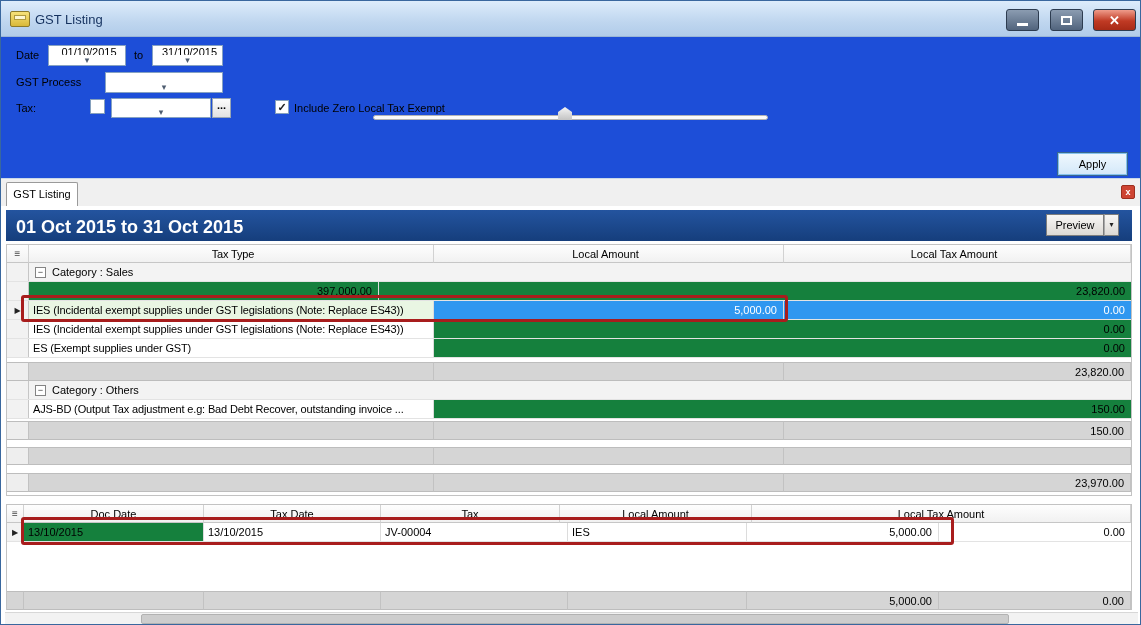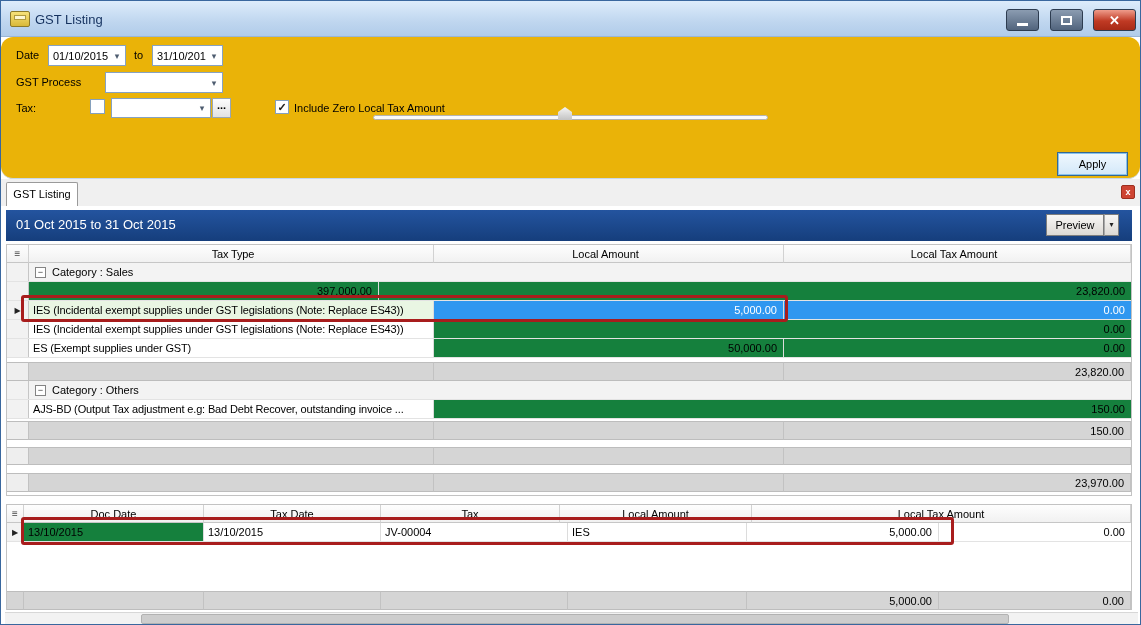--- a/index.html
+++ b/index.html
@@ -22,23 +22,23 @@
   .winbtn { top:8px; height:22px; border:1px solid #2d3c50; border-radius:3px;
     display:flex; align-items:center; justify-content:center; cursor:default; }
   .winbtn.min { left:1005px; width:33px; background:linear-gradient(#8b9cb1,#51647d); }
   .winbtn.max { left:1049px; width:33px; background:linear-gradient(#8b9cb1,#51647d); }
   .winbtn.close { left:1092px; width:43px; background:linear-gradient(#ef9c8b,#c03a24 55%,#a82a16); }
   .glyph-min { width:11px; height:3px; background:#fff; margin-top:9px; }
   .glyph-max { width:11px; height:9px; border:2px solid #fff; background:transparent; }
   .glyph-x { color:#fff; font-weight:bold; font-size:13px; line-height:1; }
 
   
-  .filter-panel { left:0; top:36px; width:100%; height:142px; background:#eab308; border-bottom:1px solid #c9d8e8;border-radius:12px; }
+  .filter-panel { left:0; top:36px; width:100%; height:142px; background:#1d4ed8; border-bottom:1px solid #c9d8e8; }
   .lbl { position:absolute; white-space:nowrap; }
-  .combo { position:absolute; height:21px; background:#fff; border:1px solid #86a2c2; display:flex; align-items:center; }
+  .combo { position:absolute; height:21px; background:#fff; border:1px solid #86a2c2; display:flex; align-items:center;flex-direction:column; }
   .combo-text { flex:1; padding-left:4px; overflow:hidden; white-space:nowrap; }
   .combo-arrow { width:16px; text-align:center; color:#4e5d70; font-size:9px; }
   .checkbox { position:absolute; width:14px; height:14px; background:#fff; border:1px solid #85a0bd;
     display:flex; align-items:center; justify-content:center; font-size:11px; font-weight:bold; color:#222; line-height:1; }
   .dots-btn { position:absolute; width:19px; height:20px; background:linear-gradient(#fdfdfd,#e2e2e2);
     border:1px solid #98a6b5; text-align:center; line-height:13px; font-weight:bold; }
   .slider-track { left:372px; top:78px; width:395px; height:5px; background:#fafafa; border:1px solid #b4b4b4; border-radius:3px; }
   .slider-thumb { left:557px; top:70px; width:14px; height:13px;
     background:linear-gradient(#f5f5f5,#c3c3c3); clip-path:polygon(50% 0,100% 38%,100% 100%,0 100%,0 38%); }
   .apply-btn { left:1056px; top:115px; width:71px; height:24px;
@@ -50,21 +50,21 @@
   .tab-active { position:absolute; left:5px; top:3px; width:72px; height:25px; background:#fff;
     border:1px solid #9a9a9a; border-bottom:none; border-radius:2px 2px 0 0; text-align:center; line-height:22px; }
   .tab-close { position:absolute; left:1120px; top:6px; width:14px; height:14px; background:#ce4432;
     border:1px solid #9c2f1f; border-radius:2px; color:#fff; font-size:9px; font-weight:bold;
     text-align:center; line-height:12px; }
   .content { left:0; top:205px; width:100%; height:420px; background:#fff; }
 
   
   .report-header { left:5px; top:209px; width:1126px; height:31px;
     background:linear-gradient(#24549f,#153e7c); color:#fff; }
-  .report-title { position:absolute; left:10px; top:7px; font-size:13px; font-weight:normal; }
+  .report-title { position:absolute; left:10px; top:7px; font-size:18px; font-weight:bold; }
   .preview-btn { position:absolute; left:1040px; top:4px; width:58px; height:22px;
     background:linear-gradient(#f8f7f5,#dcd9d4); border:1px solid #7d7d7d; color:#000;
     text-align:center; line-height:20px; }
   .preview-arrow { position:absolute; left:1098px; top:4px; width:15px; height:22px;
     background:linear-gradient(#f8f7f5,#dcd9d4); border:1px solid #7d7d7d; border-left:1px solid #a9a9a9;
     color:#222; text-align:center; line-height:20px; font-size:8px; }
 
   
   .grid { background:#fff; border:1px solid #c3c3c3; }
   .main-grid { left:5px; top:243px; width:1126px; height:252px; }
@@ -146,21 +146,21 @@
   <span class="lbl" style="left:15px;top:65px;">Tax:</span>
   <div class="checkbox" style="left:89px;top:62px;width:15px;height:15px;"></div>
   <div class="combo" style="left:110px;top:61px;width:100px;height:20px;">
     <span class="combo-text"></span>
     <span class="combo-arrow">▾</span>
   </div>
   <div class="dots-btn" style="left:211px;top:61px;">...</div>
   <div class="checkbox" style="left:274px;top:63px;">
       <span>✓</span>
     </div>
-  <span class="lbl" style="left:293px;top:65px;">Include Zero Local Tax Amount</span>
+  <span class="lbl" style="left:293px;top:65px;">Include Zero Local Tax Exempt</span>
 
   <div class="abs slider-track"></div>
   <div class="abs slider-thumb"></div>
 
   <div class="abs apply-btn">Apply</div>
 </div>
 
 <div class="abs tabstrip">
   <div class="tab-active">GST Listing</div>
   <div class="tab-close">x</div>
@@ -209,21 +209,20 @@
 
   <div class="g-row row-line" style="top:75px;height:19px;">
     <div class="cell c-ind"></div>
     <div class="cell c-tax">IES (Incidental exempt supplies under GST legislations (Note: Replace ES43))</div>
     <div class="cell c-a2 green">0.00</div>
   </div>
 
   <div class="g-row row-line" style="top:94px;height:19px;">
     <div class="cell c-ind"></div>
     <div class="cell c-tax">ES (Exempt supplies under GST)</div>
-    <div class="cell c-a1 green">50,000.00</div>
     <div class="cell c-a2 green">0.00</div>
   </div>
 
   <div class="g-row gray-row" style="top:117px;height:19px;">
     <div class="cell c-ind"></div>
     <div class="cell c-tax"></div>
     <div class="cell c-a1"></div>
     <div class="cell c-a2">23,820.00</div>
   </div>
 

